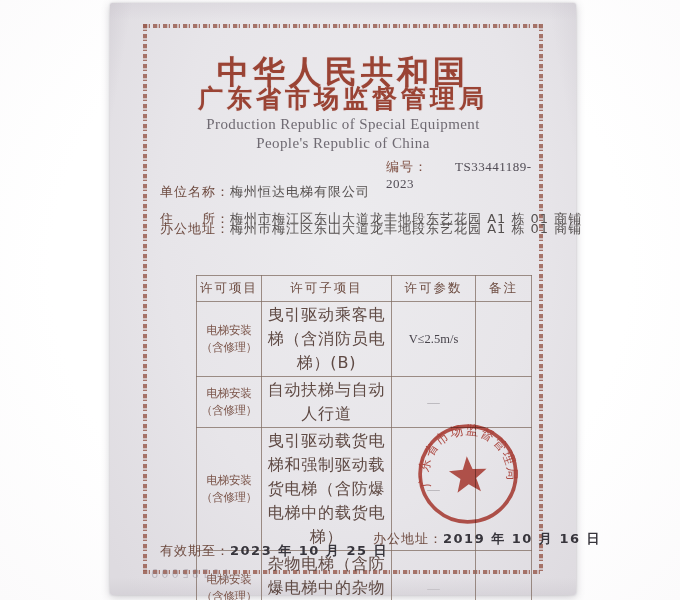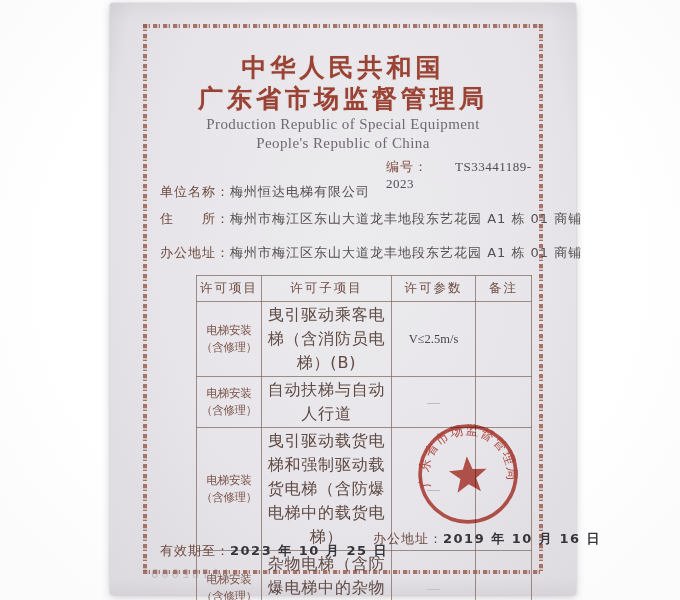--- a/index.html
+++ b/index.html
@@ -38,21 +38,21 @@
   .edge.top{top:0;} .edge.bottom{bottom:0;}
   .edge.left{left:0;} .edge.right{right:0;}
 
   .content{position:absolute;left:33px;top:21px;width:400px;height:550px;}
 
   .title-cn{
     position:absolute;left:0;width:100%;text-align:center;
     font-weight:700;color:#9a4334;letter-spacing:4px;
     text-shadow:0 0 1px rgba(154,67,52,.35);
   }
-  #titleCn1{top:27px;font-size:25px;}
+  #titleCn1{top:27px;font-size:32px;}
   #titleCn2{top:58px;font-size:25px;}
   .title-en{
     position:absolute;left:0;width:100%;text-align:center;
     font-family:"Liberation Serif","DejaVu Serif",serif;
     color:#6f6a72;font-size:15px;letter-spacing:.4px;
   }
   #titleEn1{top:92px;}
   #titleEn2{top:111px;}
 
   .serial-line{position:absolute;left:243px;top:134px;font-size:13px;}
@@ -60,21 +60,21 @@
   .serial-line .val{
     font-family:"Liberation Serif","DejaVu Serif",serif;
     color:#514c55;letter-spacing:.5px;margin-left:27px;
   }
 
   .info-line{position:absolute;left:17px;font-size:13px;letter-spacing:1px;white-space:nowrap;}
   .info-line .lbl{color:#6e4b40;}
   .info-line .val{color:#55504f;}
   #info0{top:159px;}
   #info1{top:186px;}
-  #info2{top:220px;}
+  #info2{top:196px;}
   #approvalNote{position:absolute;left:57px;top:234px;font-size:13px;color:#6e4b40;letter-spacing:1px;}
 
   .lic-table{
     position:absolute;left:33px;top:251px;
     border-collapse:collapse;table-layout:fixed;
     width:335px;
     margin-left:20px;
   }
   .lic-table td,.lic-table th{
     border:1px solid rgba(128,108,98,.75);

